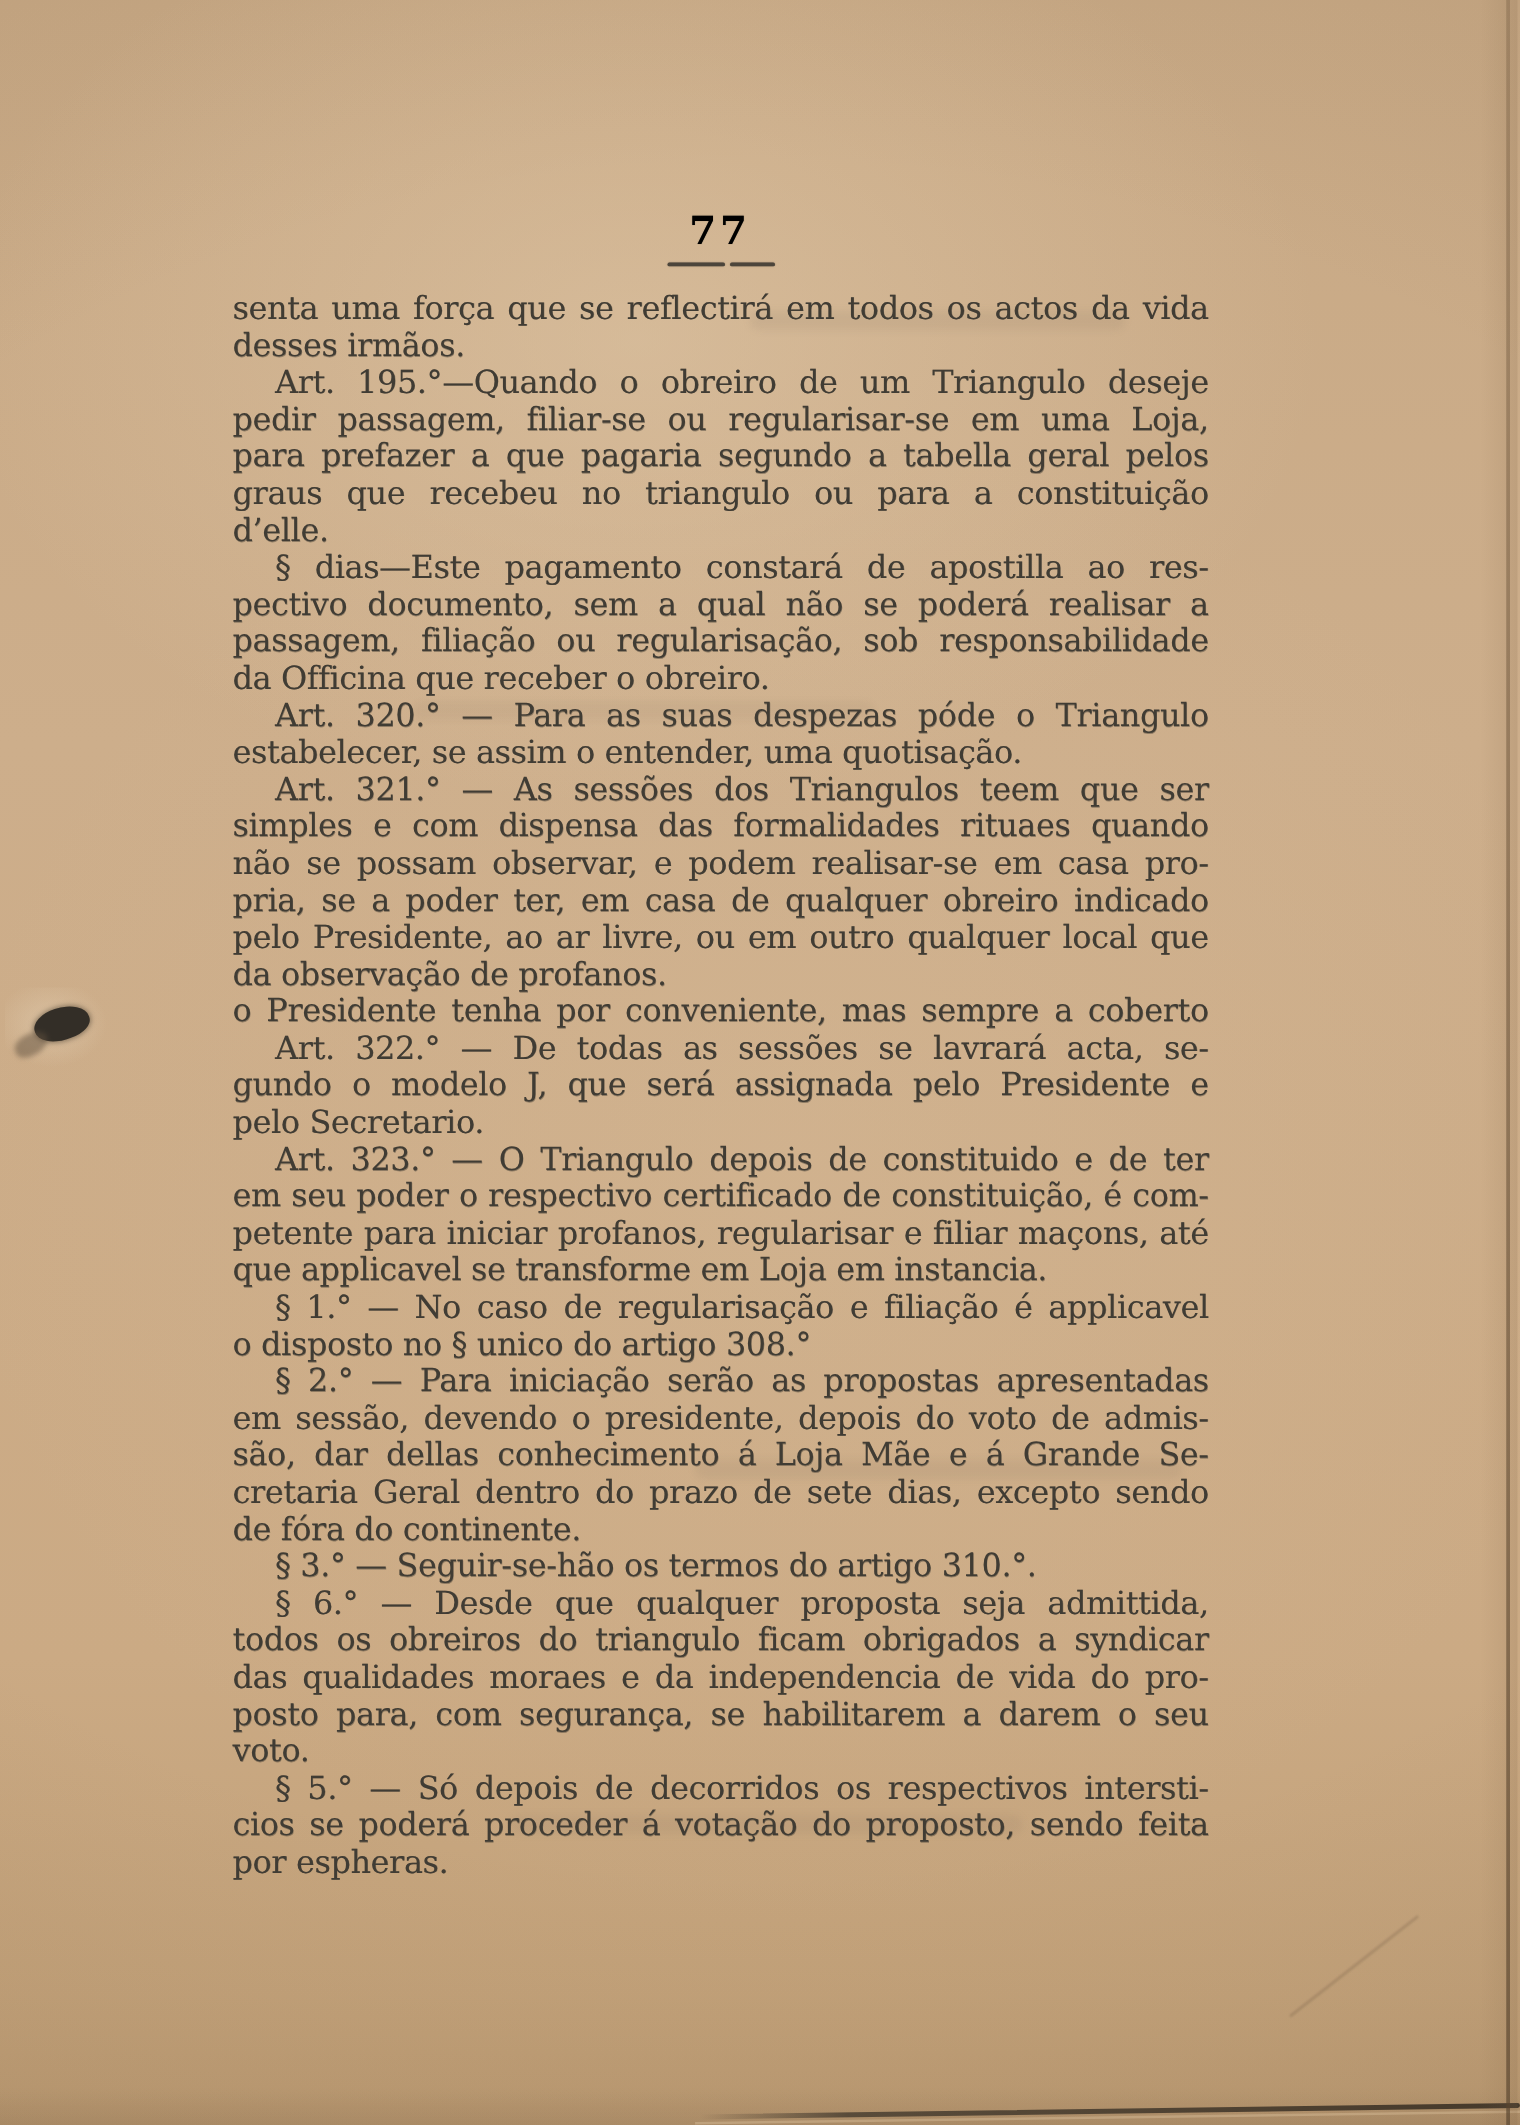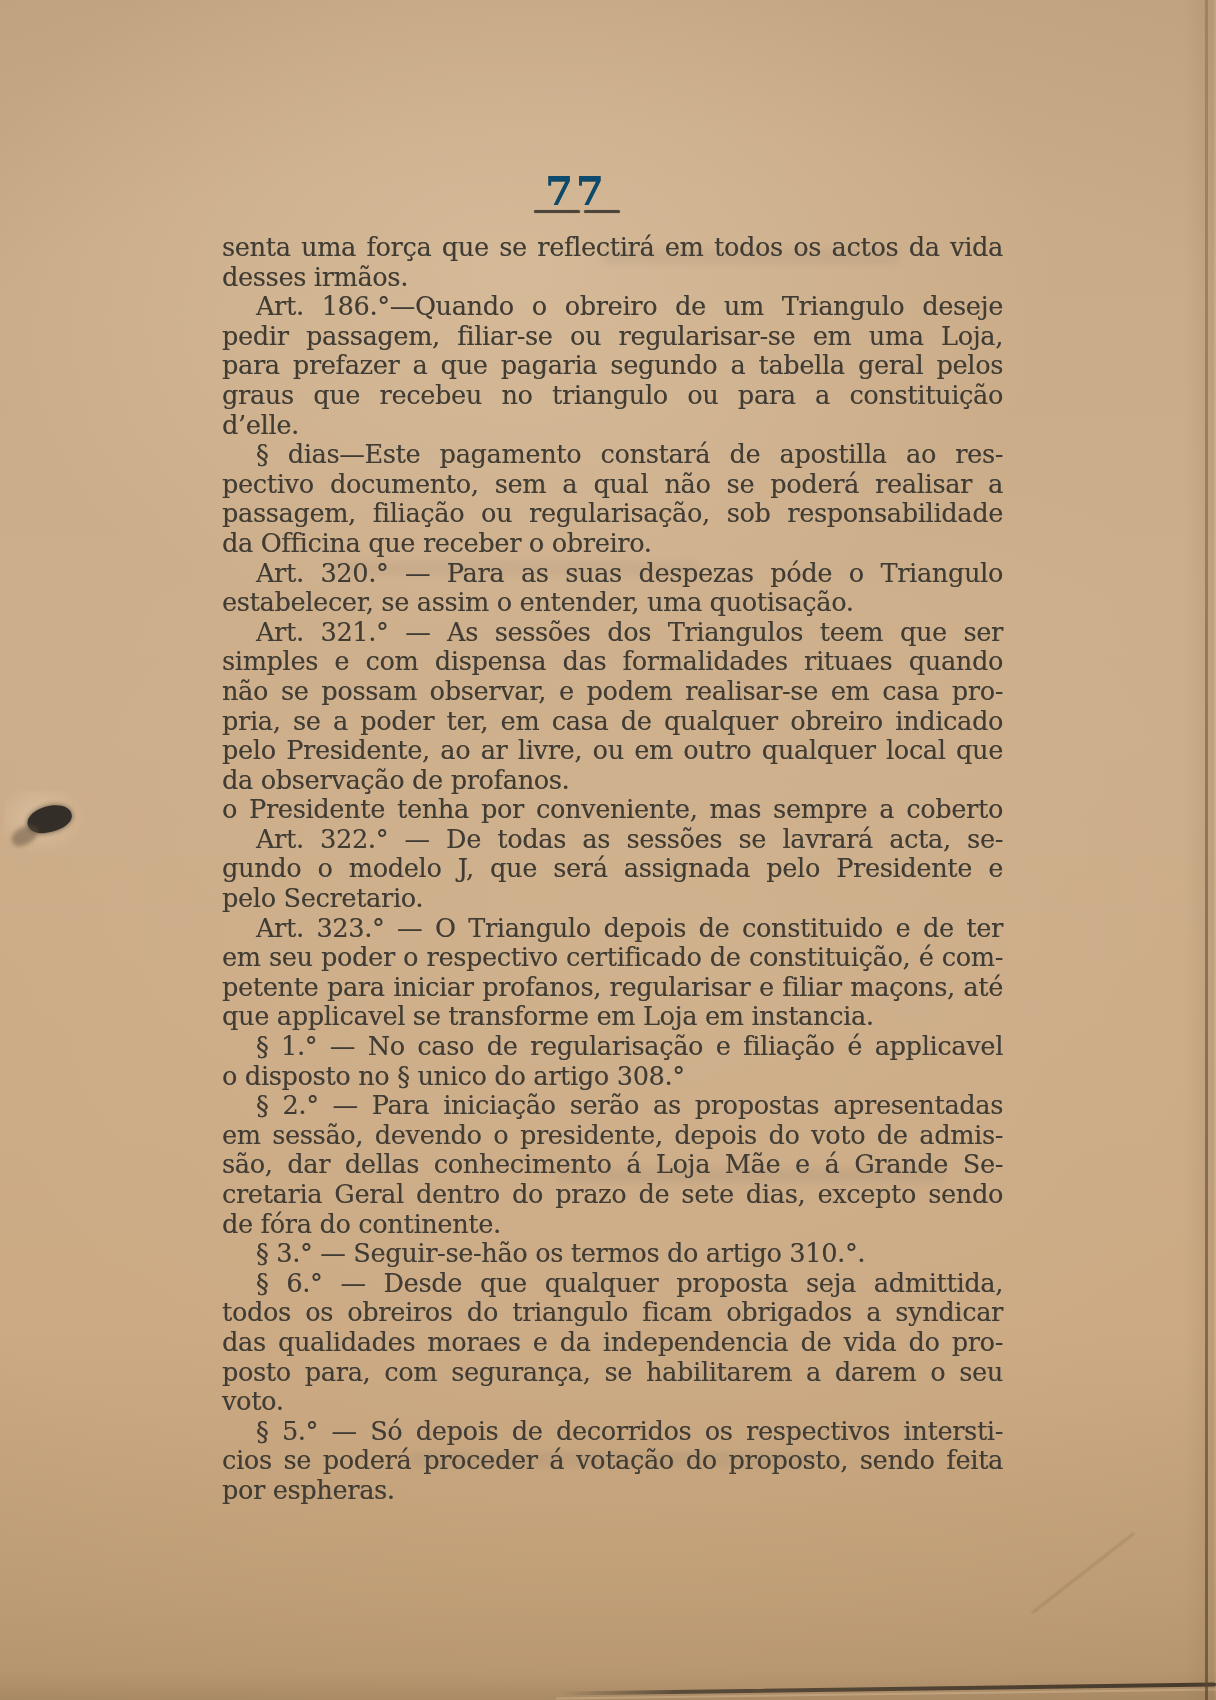--- a/index.html
+++ b/index.html
@@ -12,30 +12,30 @@
   .paper{
     position:absolute;inset:0;
     background:
       radial-gradient(ellipse 760px 520px at 42% 16%, rgba(231,209,178,.40), rgba(231,209,178,0) 72%),
       radial-gradient(ellipse 900px 800px at 52% 55%, rgba(219,192,158,.28), rgba(219,192,158,0) 75%),
       radial-gradient(ellipse 1500px 1100px at 50% 48%, rgba(0,0,0,0) 62%, rgba(118,92,64,.15) 100%),
       linear-gradient(180deg,#c8a985 0%,#cdae8b 35%,#cbaa84 78%,#c2a179 94%,#bb9a72 100%);
   }
   .pagenum{
     position:absolute;left:186px;top:167px;width:780px;
-    text-align:center;font-size:40px;font-weight:bold;color:#0c4a6e;
+    text-align:center;font-size:31px;font-weight:bold;color:#000000;
     letter-spacing:3px;text-shadow:0 0 .6px rgba(60,56,48,.85);
   }
   .rule{position:absolute;top:210px;background:#4c453b;border-radius:2px;box-shadow:0 0 1px rgba(76,69,59,.6);}
   .rule.l{left:534px;width:46px;height:3px;}
   .rule.r{left:584px;width:36px;height:2.5px;}
   .textblock{
     position:absolute;left:186px;top:233px;width:781px;
     font-size:25.5px;line-height:29.6px;letter-spacing:-.3px;
-    color:#403c34;text-shadow:.3px .4px .5px rgba(64,60,52,.45);margin-left:36px;
+    color:#403c34;text-shadow:.3px .4px .5px rgba(64,60,52,.45);
   }
   .ln{height:29.6px;text-align:justify;text-align-last:justify;}
   .ln.start,.ln.single{padding-left:34px;}
   .ln.end,.ln.single{text-align-last:left;}
   
   .blot-halo{position:absolute;left:4px;top:790px;width:82px;height:64px;
     background:radial-gradient(ellipse at 45% 45%, rgba(228,208,180,.55), rgba(228,208,180,0) 70%);}
   .blot-core{position:absolute;left:27px;top:806px;width:45px;height:26px;background:#332e27;
     border-radius:60% 70% 55% 65%;transform:rotate(-18deg);
     box-shadow:0 0 4px 1px rgba(70,58,44,.55);}
@@ -74,21 +74,21 @@
 <div class="ghost g3"></div>
 <div class="ghost g4"></div>
 
 <div class="pagenum">77</div>
 <div class="rule l"></div>
 <div class="rule r"></div>
 
 <div class="textblock">
     <div class="ln body">senta uma força que se reflectirá em todos os actos da vida</div>
     <div class="ln end">desses irmãos.</div>
-    <div class="ln start">Art. 186.°—Quando o obreiro de um Triangulo deseje</div>
+    <div class="ln start">Art. 195.°—Quando o obreiro de um Triangulo deseje</div>
     <div class="ln body">pedir passagem, filiar-se ou regularisar-se em uma Loja,</div>
     <div class="ln body">para prefazer a que pagaria segundo a tabella geral pelos</div>
     <div class="ln body">graus que recebeu no triangulo ou para a constituição</div>
     <div class="ln end">d’elle.</div>
     <div class="ln start">§ dias—Este pagamento constará de apostilla ao res-</div>
     <div class="ln body">pectivo documento, sem a qual não se poderá realisar a</div>
     <div class="ln body">passagem, filiação ou regularisação, sob responsabilidade</div>
     <div class="ln end">da Officina que receber o obreiro.</div>
     <div class="ln start">Art. 320.° — Para as suas despezas póde o Triangulo</div>
     <div class="ln end">estabelecer, se assim o entender, uma quotisação.</div>

